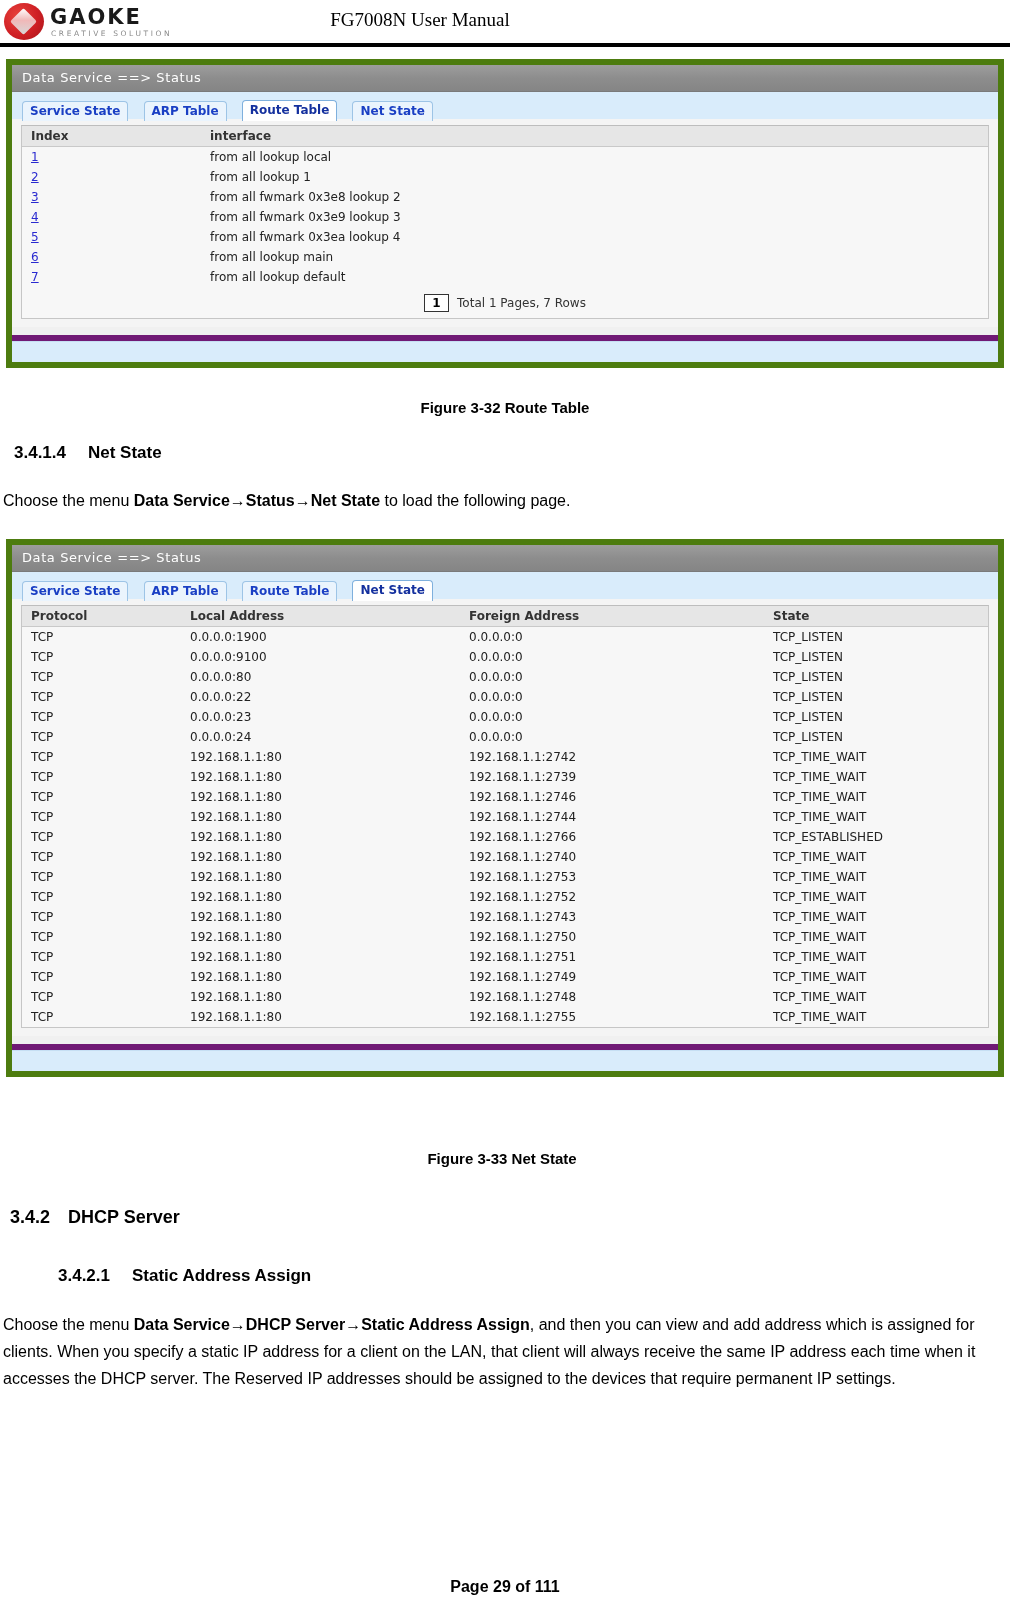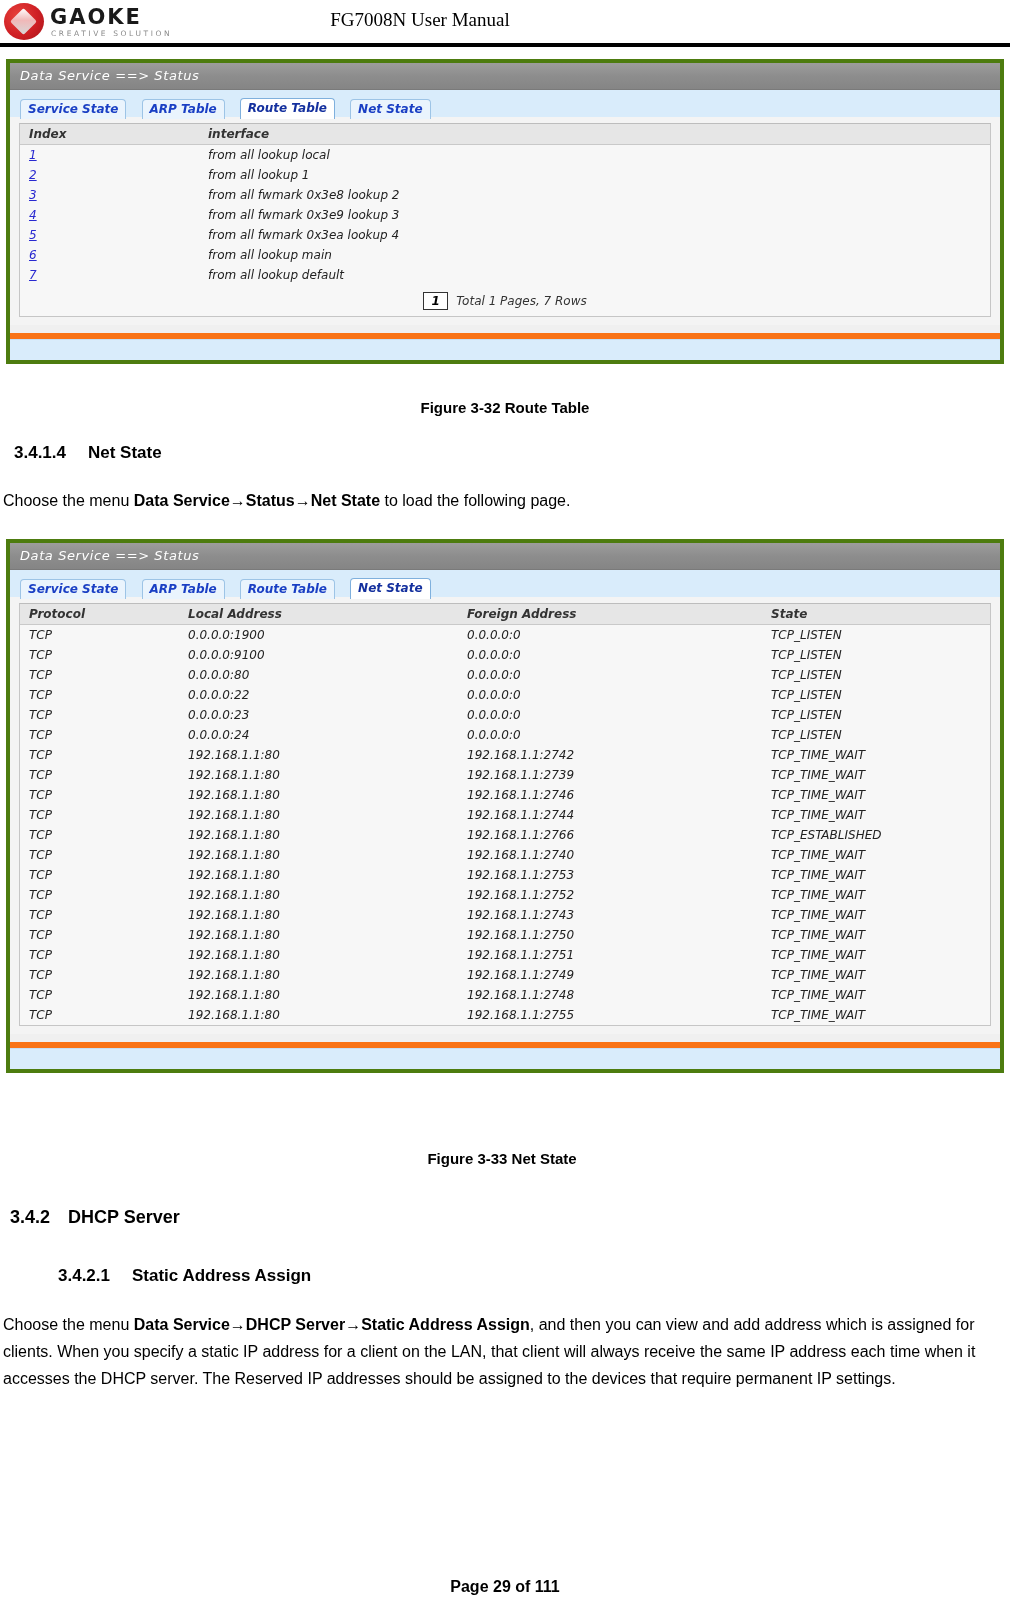--- a/index.html
+++ b/index.html
@@ -83,25 +83,24 @@
     left: 0;
     top: 43px;
     width: 1010px;
     height: 4px;
     background: #000;
   }
 
   
   .panel {
     position: relative;
-    border: 4px solid #4d7c0f;
-    background: #f97316;
+    border: 6px solid #4d7c0f;
+    background: #701a75;
     box-sizing: border-box;
     font-family: "DejaVu Sans", sans-serif;
-    font-style: italic;
   }
   .panel-titlebar {
     height: 26px;
     background: linear-gradient(180deg, #9d9d9d 0%, #8d8d8d 50%, #858585 100%);
     color: #ffffff;
     font-size: 13px;
     line-height: 26px;
     padding-left: 10px;
     letter-spacing: 0.6px;
     border-bottom: 1px solid #7a7a7a;

